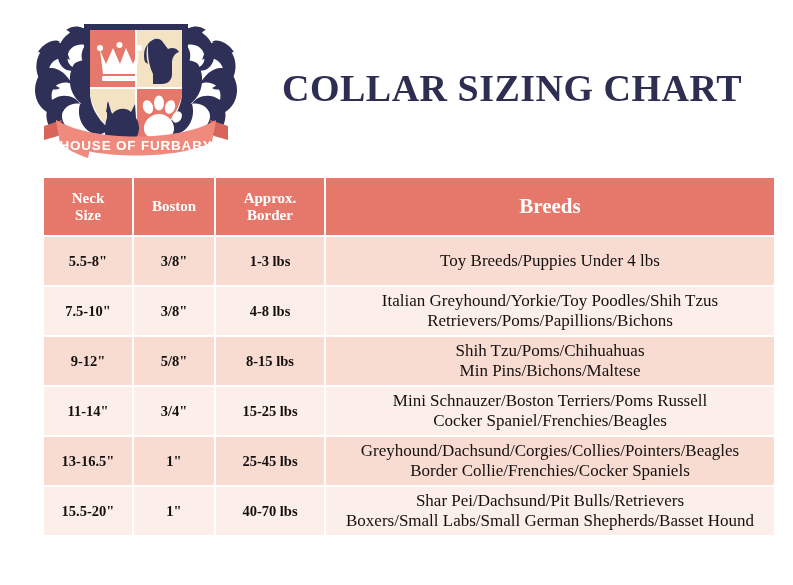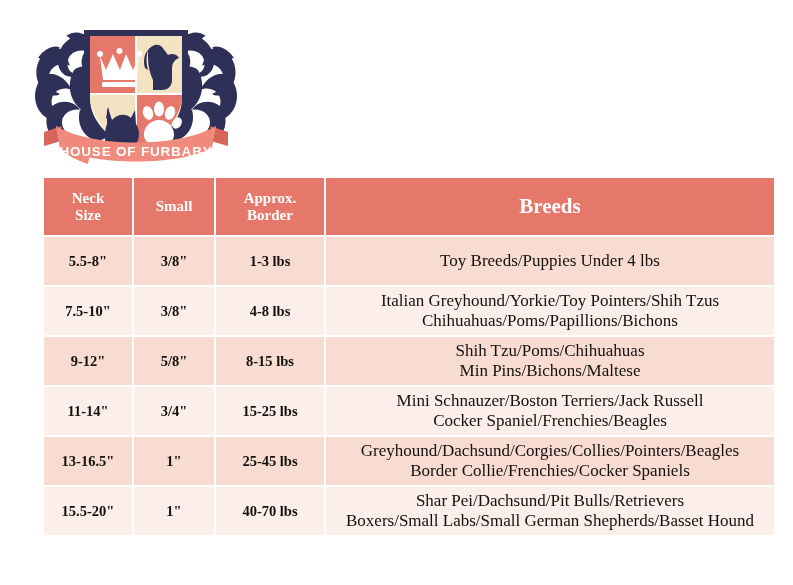--- a/index.html
+++ b/index.html
@@ -20,21 +20,21 @@
     position: absolute;
     left: 0;
     top: 0;
     width: 793px;
     height: 178px;
   }
 
   .logo {
     position: absolute;
     left: 22px;
-    top: 14px;
+    top: 8px;
     width: 228px;
     height: 152px;
     text-decoration: underline;
   }
   .logo svg { display: block; }
 
   .chart-title {
     position: absolute;
     left: 262px;
     top: 66px;
@@ -174,36 +174,37 @@
       <g>
         <path d="M22 118 L40 112 L36 128 L22 132 Z" fill="#d8655a"></path>
         <path d="M206 118 L188 112 L192 128 L206 132 Z" fill="#d8655a"></path>
         <path d="M34 112 C70 134 158 134 194 112 L190 134 C156 152 72 152 38 134 Z" fill="#f08a7d"></path>
         <path d="M34 112 C48 122 60 127 70 130 L66 150 C54 146 44 141 38 134 Z" fill="#f08a7d"></path>
         <text x="114" y="142" text-anchor="middle" font-family="Liberation Sans, sans-serif" font-size="13.5" font-weight="bold" fill="#ffffff" letter-spacing="0.8">HOUSE OF FURBABY</text>
       </g>
     </svg>
   </div>
 
+  <div class="chart-title">COLLAR SIZING CHART</div>
 </div>
 
 <table class="size-table">
   <colgroup>
     <col class="col-neck">
       <col class="col-width">
       <col class="col-weight">
       <col class="col-breeds">
   </colgroup>
   <thead>
     <tr>
       <th>
         <span>Neck</span><br>
         <span>Size</span>
       </th>
-      <th>Small</th>
+      <th>Boston</th>
       <th>
         <span>Approx.</span><br>
         <span>Border</span>
       </th>
       <th class="breeds-head">Breeds</th>
     </tr>
   </thead>
   <tbody>
     <tr class="row-dark">
       <td class="c-neck">5.5-8"</td>
@@ -211,39 +212,39 @@
       <td class="c-weight">1-3 lbs</td>
       <td class="c-breeds">
         <span class="line">Toy Breeds/Puppies Under 4 lbs</span>
       </td>
     </tr>
     <tr class="row-light">
       <td class="c-neck">7.5-10"</td>
       <td class="c-width">3/8"</td>
       <td class="c-weight">4-8 lbs</td>
       <td class="c-breeds">
-        <span class="line">Italian Greyhound/Yorkie/Toy Pointers/Shih Tzus</span>
-        <span class="line">Chihuahuas/Poms/Papillions/Bichons</span>
+        <span class="line">Italian Greyhound/Yorkie/Toy Poodles/Shih Tzus</span>
+        <span class="line">Retrievers/Poms/Papillions/Bichons</span>
       </td>
     </tr>
     <tr class="row-dark">
       <td class="c-neck">9-12"</td>
       <td class="c-width">5/8"</td>
       <td class="c-weight">8-15 lbs</td>
       <td class="c-breeds">
         <span class="line">Shih Tzu/Poms/Chihuahuas</span>
         <span class="line">Min Pins/Bichons/Maltese</span>
       </td>
     </tr>
     <tr class="row-light">
       <td class="c-neck">11-14"</td>
       <td class="c-width">3/4"</td>
       <td class="c-weight">15-25 lbs</td>
       <td class="c-breeds">
-        <span class="line">Mini Schnauzer/Boston Terriers/Jack Russell</span>
+        <span class="line">Mini Schnauzer/Boston Terriers/Poms Russell</span>
         <span class="line">Cocker Spaniel/Frenchies/Beagles</span>
       </td>
     </tr>
     <tr class="row-dark">
       <td class="c-neck">13-16.5"</td>
       <td class="c-width">1"</td>
       <td class="c-weight">25-45 lbs</td>
       <td class="c-breeds">
         <span class="line">Greyhound/Dachsund/Corgies/Collies/Pointers/Beagles</span>
         <span class="line">Border Collie/Frenchies/Cocker Spaniels</span>

